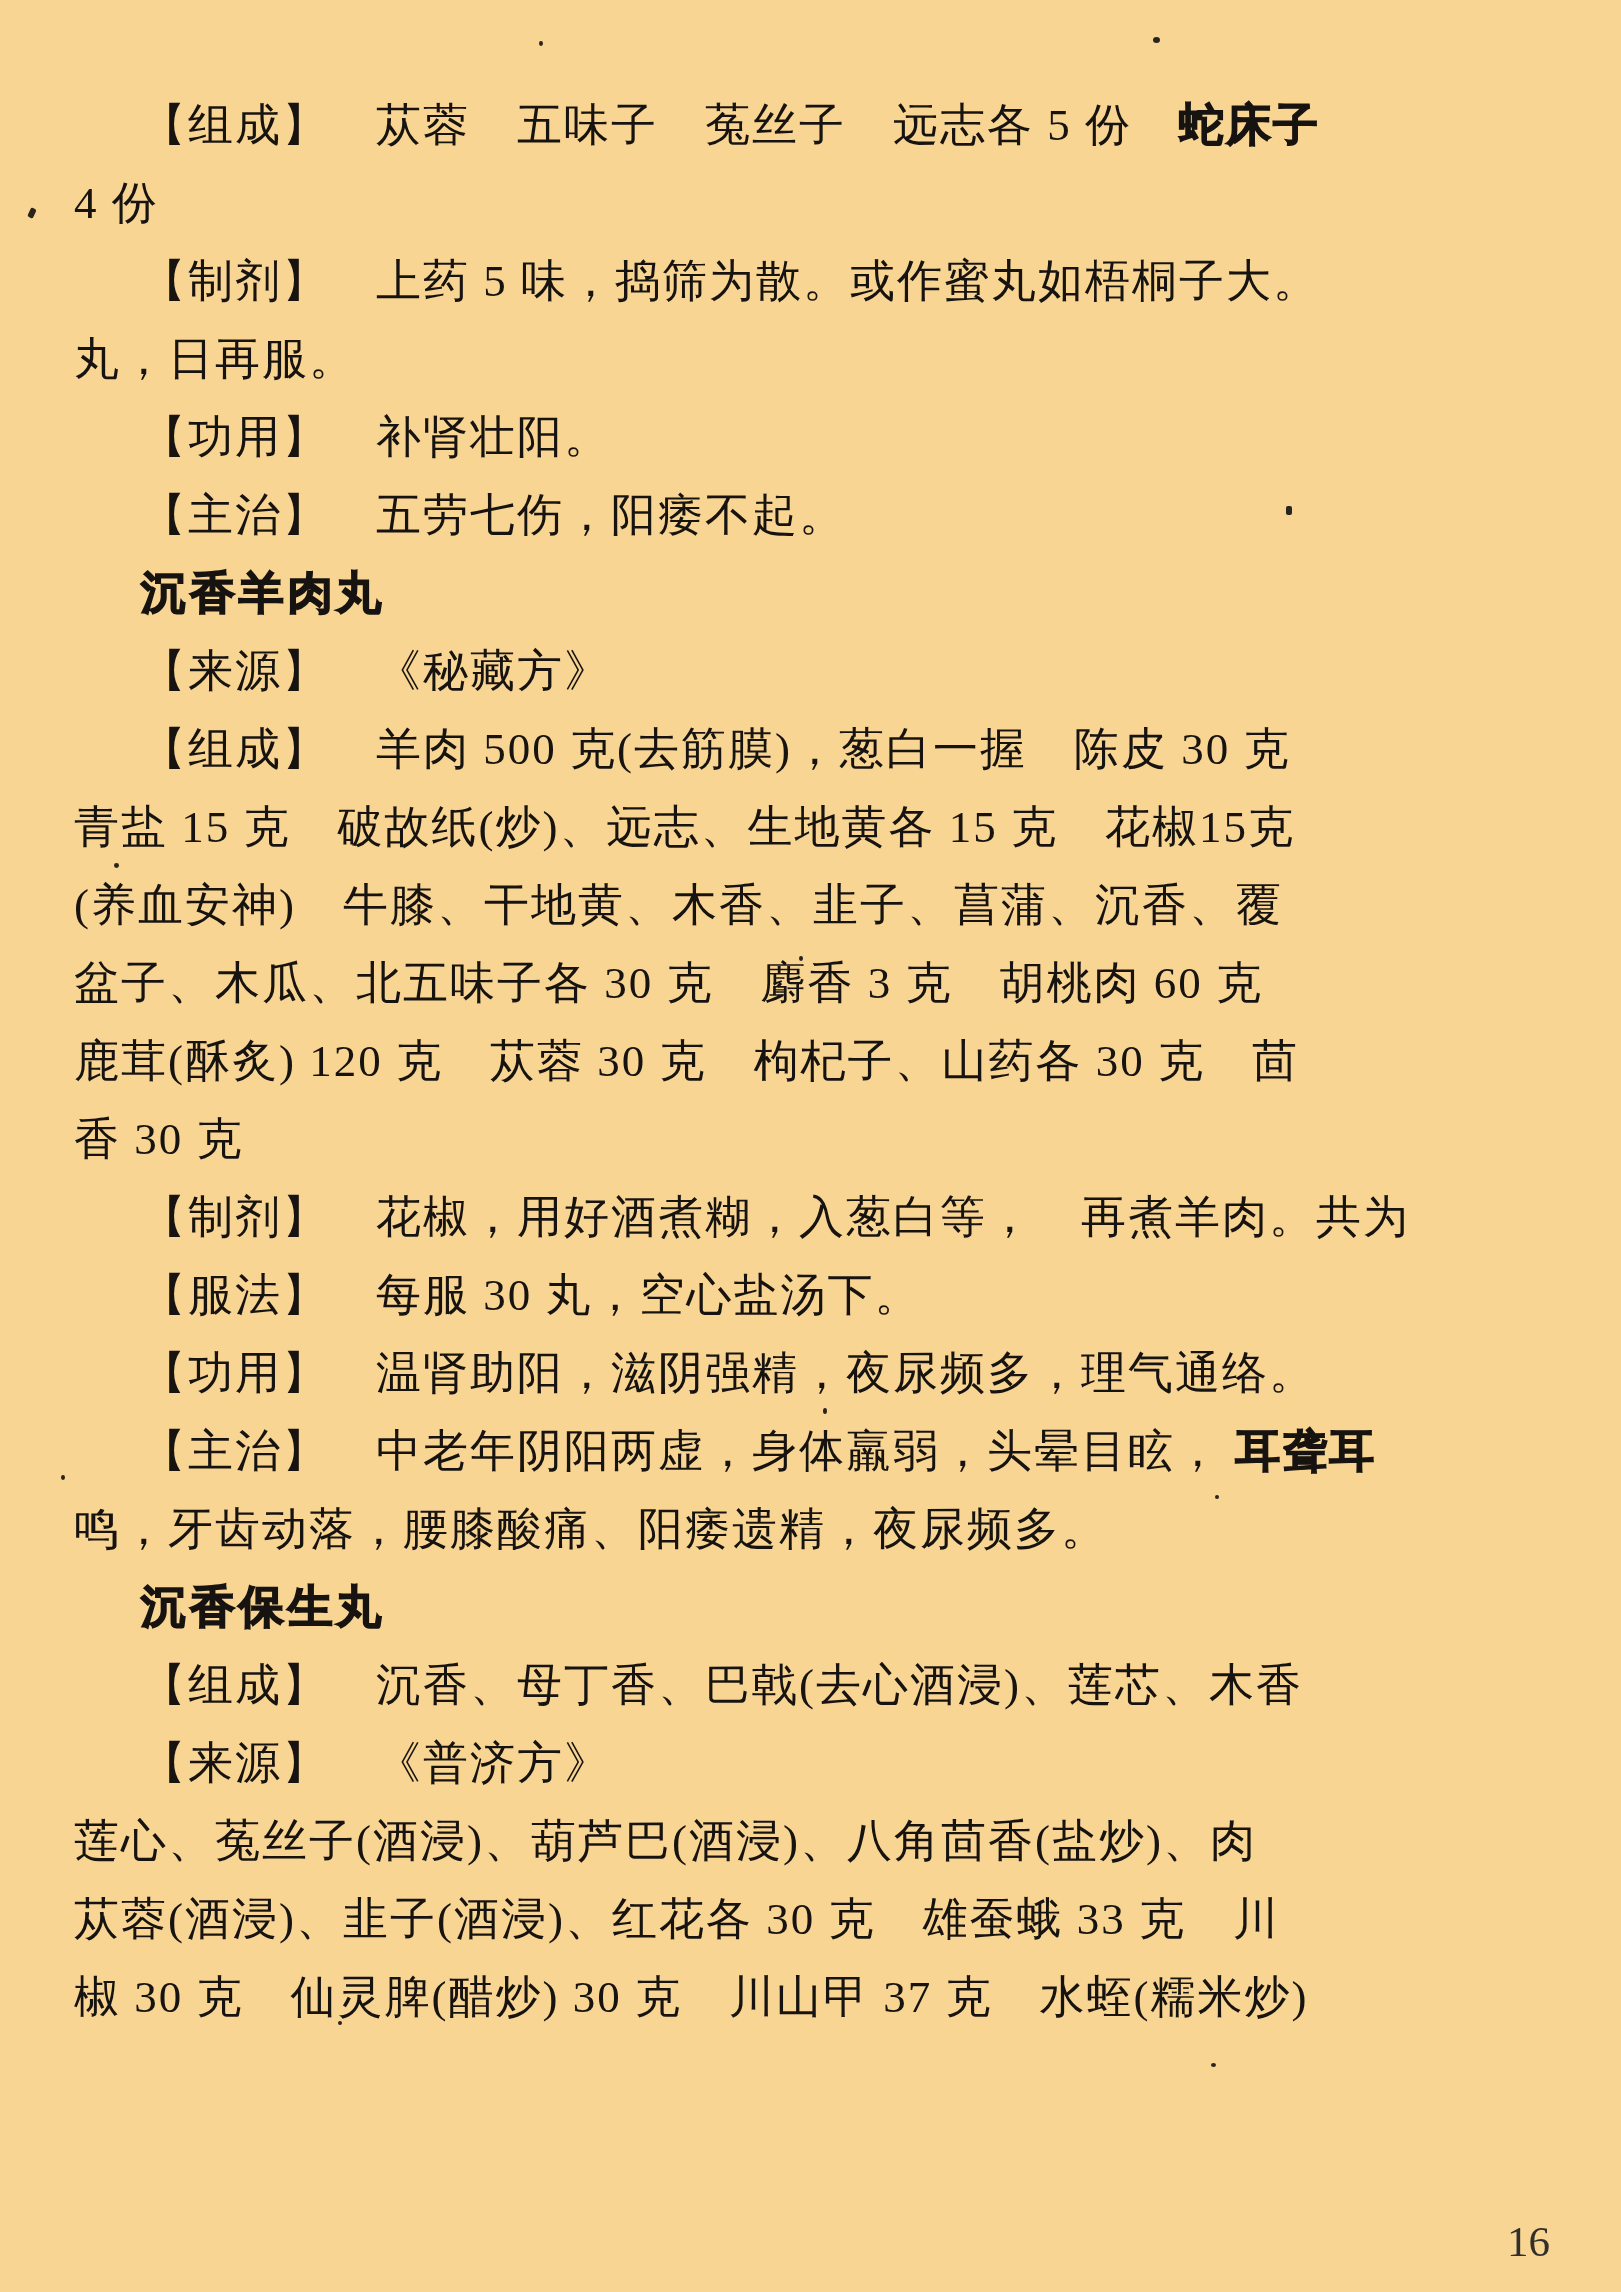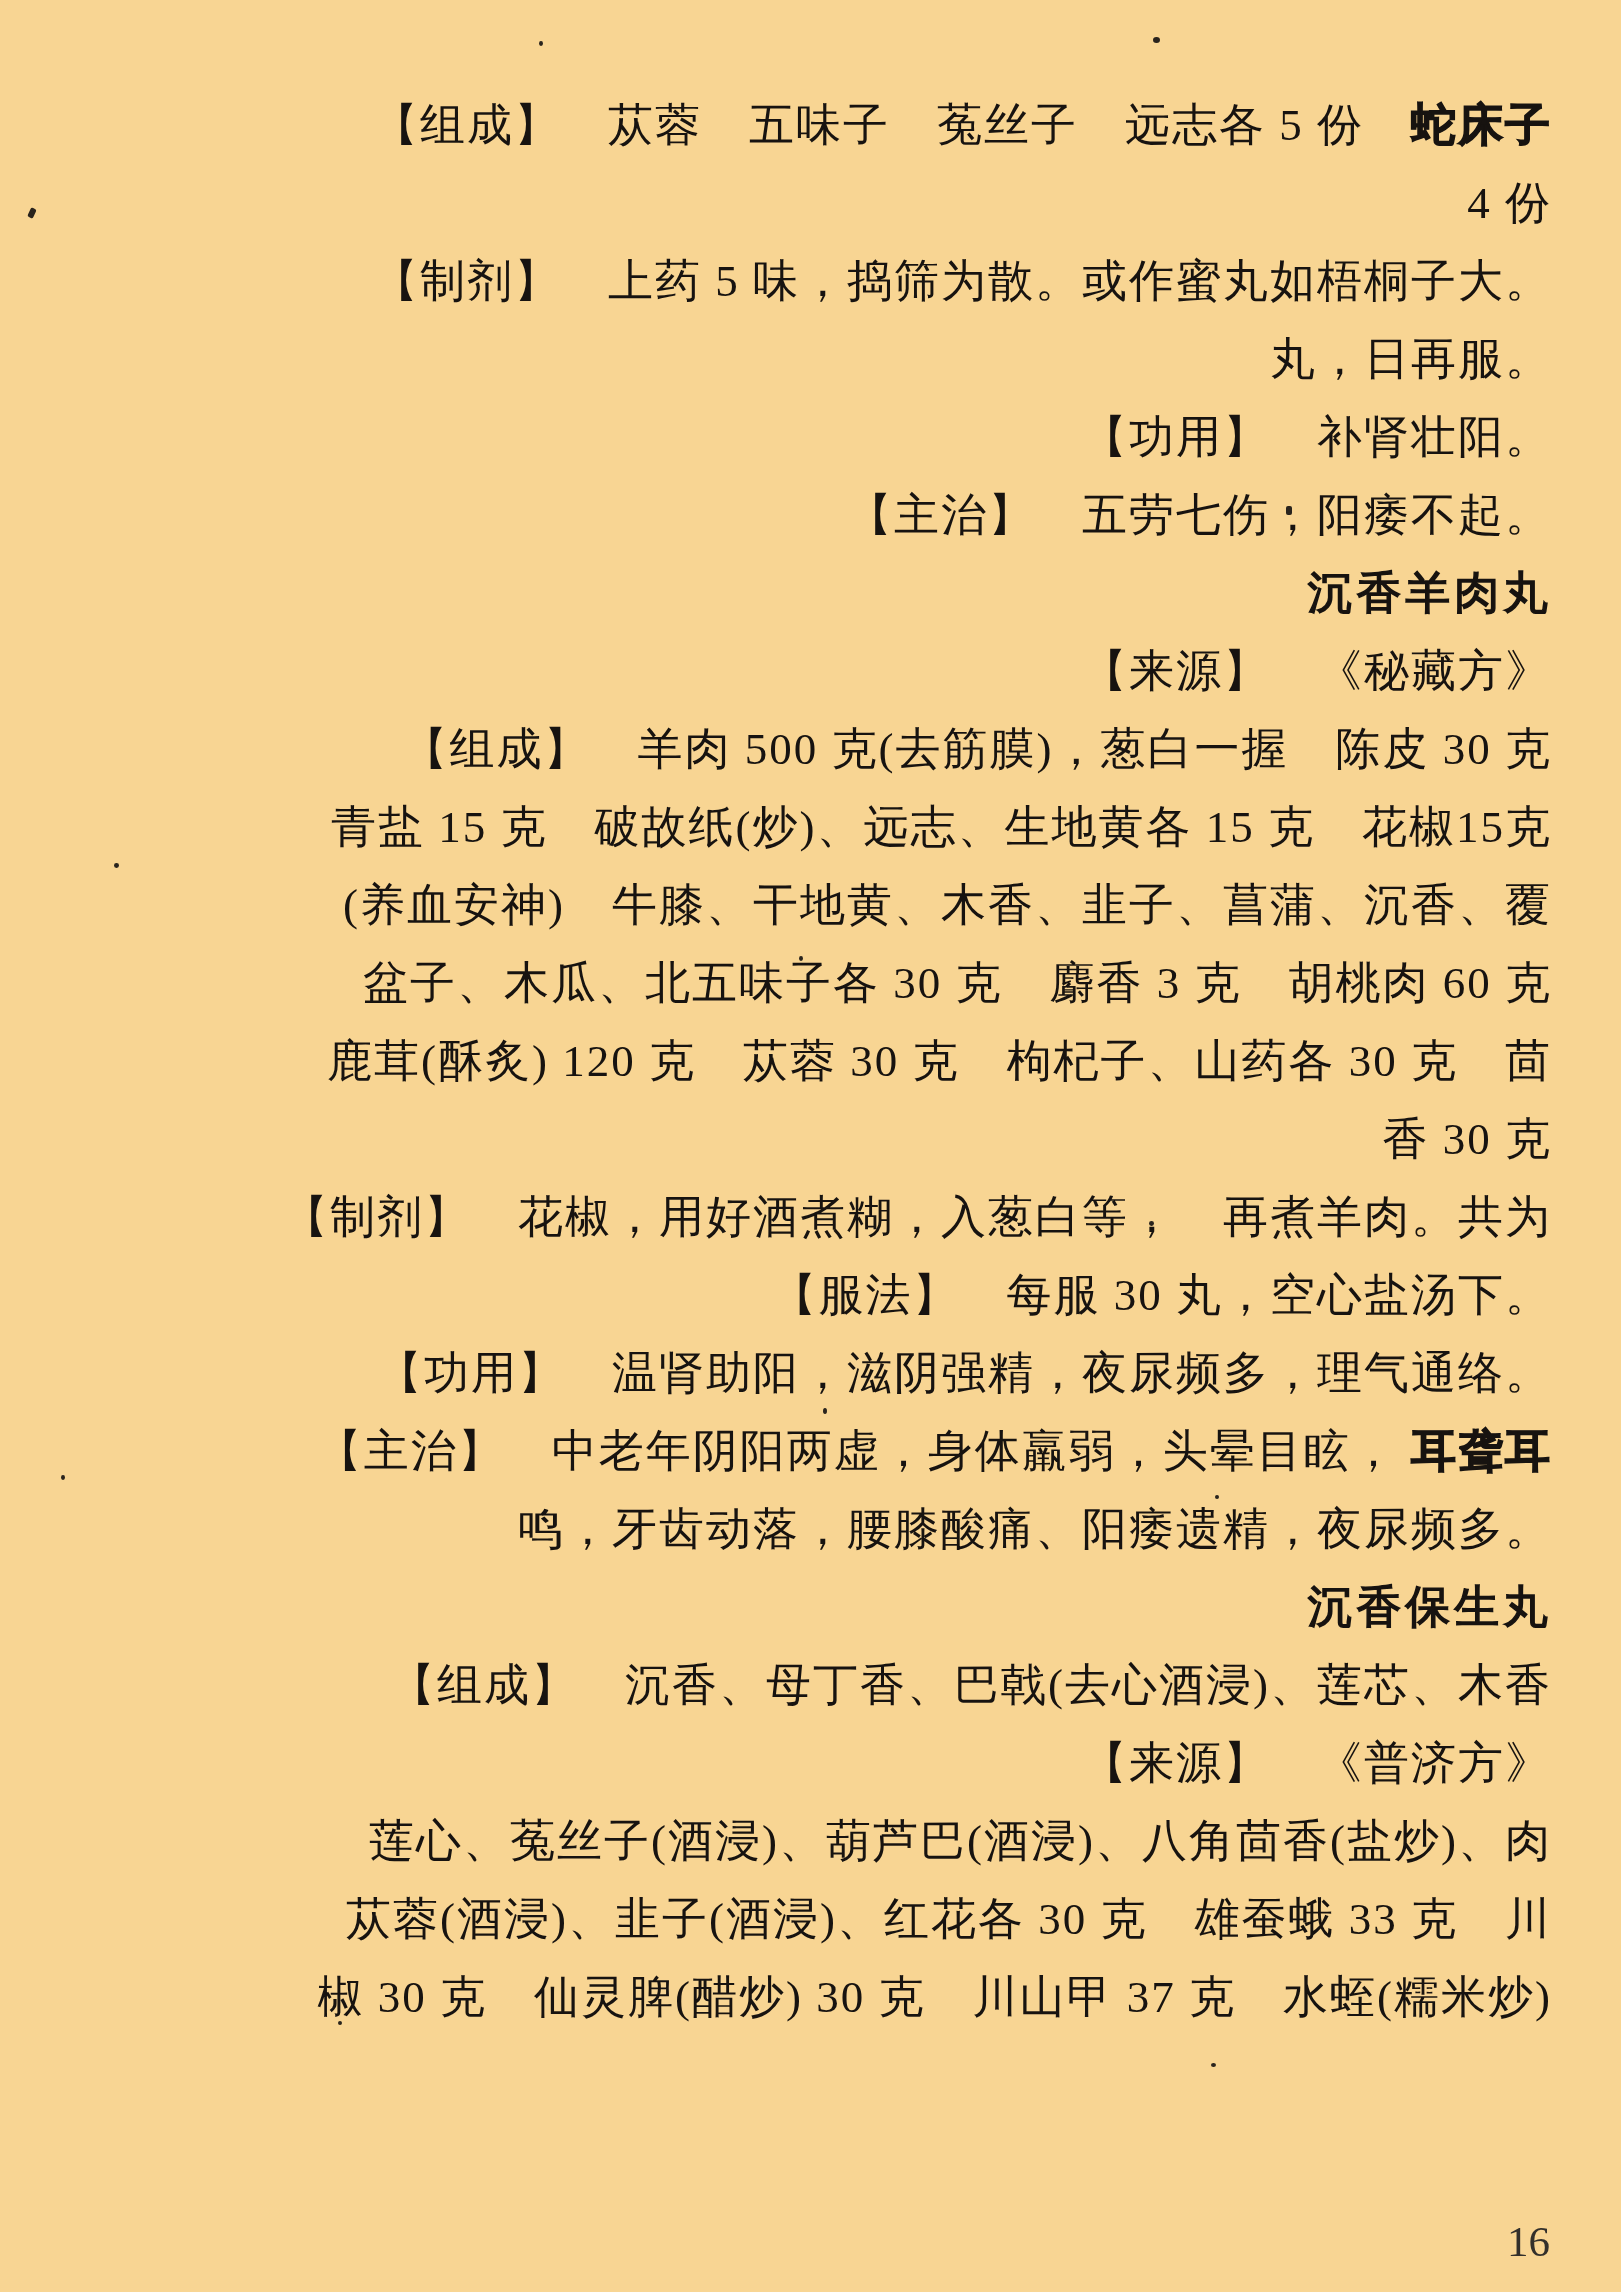--- a/index.html
+++ b/index.html
@@ -21,34 +21,32 @@
     right: 69px;
     color: #171310;
     font-size: 45px;
     line-height: 78px;
     letter-spacing: 2px;
     text-align: left;
   }
   .line {
     white-space: nowrap;
     height: 78px;
-    text-align: right;
   }
   .line.indent {
     text-indent: 67px;
   }
   .bold {
     font-weight: bold;
     -webkit-text-stroke: 1.2px #171310;
   }
   .heading-line span {
-    font-weight: normal;
+    font-weight: bold;
     -webkit-text-stroke: 1.5px #171310;
     letter-spacing: 3.9px;
-    margin-left: 26px;
   }
   .page-number {
     position: absolute;
     right: 71px;
     top: 2217px;
     font-size: 43px;
     color: #33302b;
     font-family: "Liberation Serif", "DejaVu Serif", serif;
   }
   

